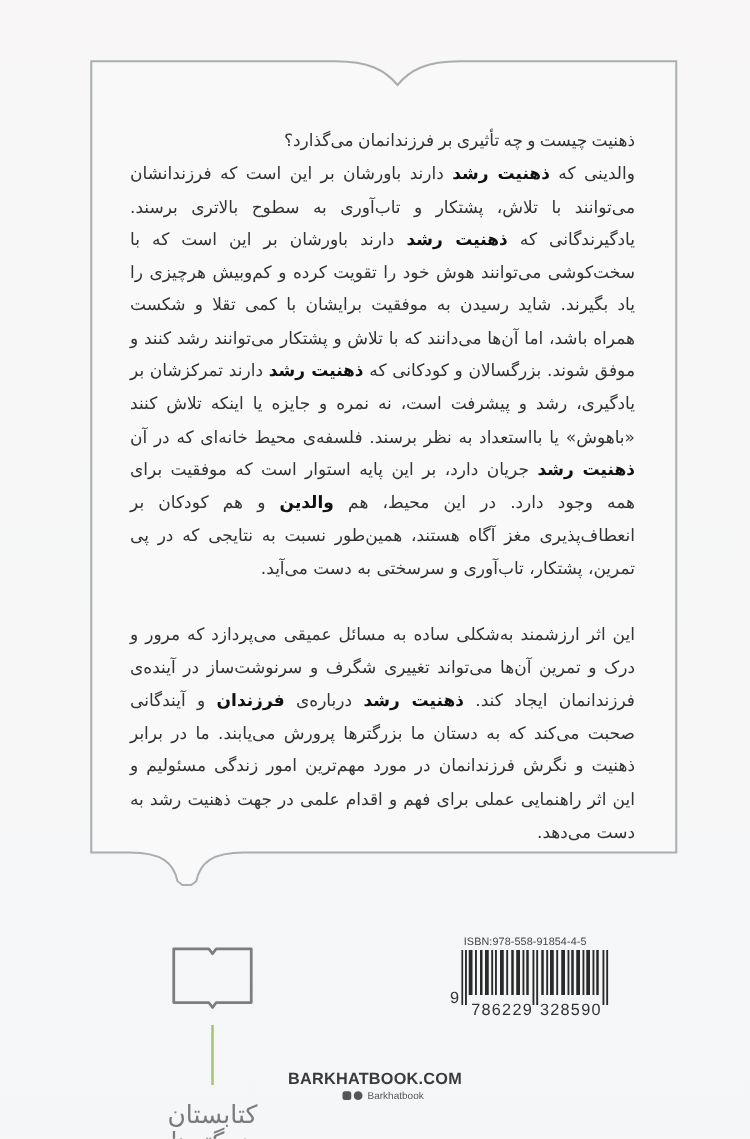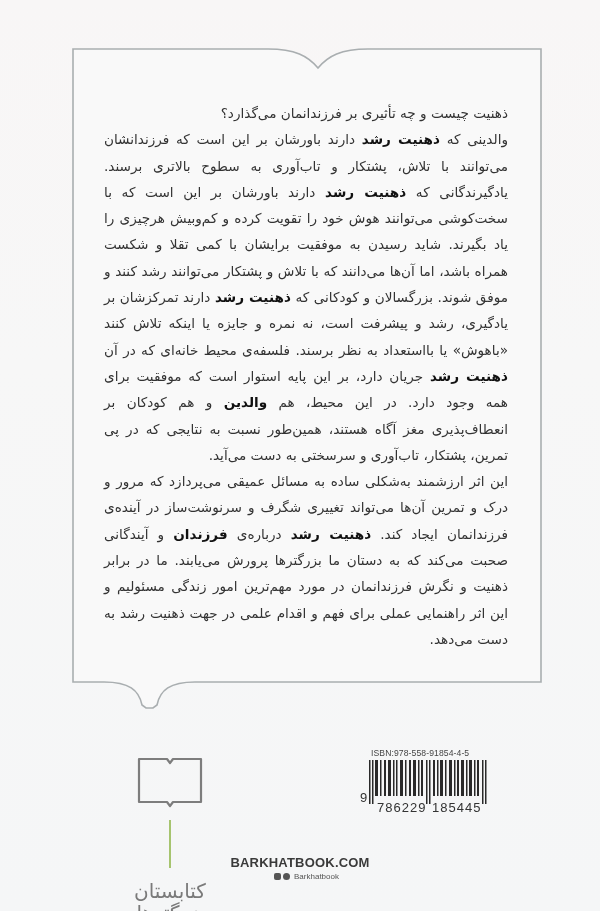--- a/index.html
+++ b/index.html
@@ -16,22 +16,22 @@
     .frame-svg { position: absolute; left: 0; top: 0; }
     .text-area {
       position: absolute;
       left: 104px; top: 100px; width: 404px;
       direction: rtl; text-align: justify;
       font-size: 13.6px; line-height: 26.3px;
       color: #333;
       text-align-last: right;
     }
     .text-area p { margin: 0; }
-    .text-area .heading { text-align: right; }
-    .text-area .para2 { }
+    .text-area .heading { text-align: right; font-family: Liberation Serif, serif; }
+    .text-area .para2 { margin-top: 27px; }
     .text-area b { font-weight: bold; color: #111; }
 
     
     .logo {
       position: absolute; left: 134px; top: 756px;
       display: flex; align-items: center; gap: 12px; flex-direction: column;
     }
     .logo-book { width: 66px; height: 52px; }
     .logo-divider { width: 2px; height: 48px; background: #a6c46f; }
     .logo-text {
@@ -133,21 +133,21 @@
       <rect x="97" y="0" width="1.5" height="36"></rect>
         <rect x="100" y="0" width="3" height="36"></rect>
       <rect x="105" y="0" width="1.5" height="36"></rect>
         <rect x="108" y="0" width="2" height="36"></rect>
       <rect x="113" y="0" width="1.5" height="44"></rect>
         <rect x="116" y="0" width="1.5" height="44"></rect>
     </g>
   </svg>
   <div class="barcode-digits bd-lead">9</div>
   <div class="barcode-digits bd-left">786229</div>
-  <div class="barcode-digits bd-right">185445</div>
+  <div class="barcode-digits bd-right">328590</div>
 
   <div class="site">BARKHATBOOK.COM</div>
   <div class="social">
     <span class="ic"></span>
     <span class="ic round"></span>
     <span class="handle">Barkhatbook</span>
   </div>
 </div>
 
 </body></html>

